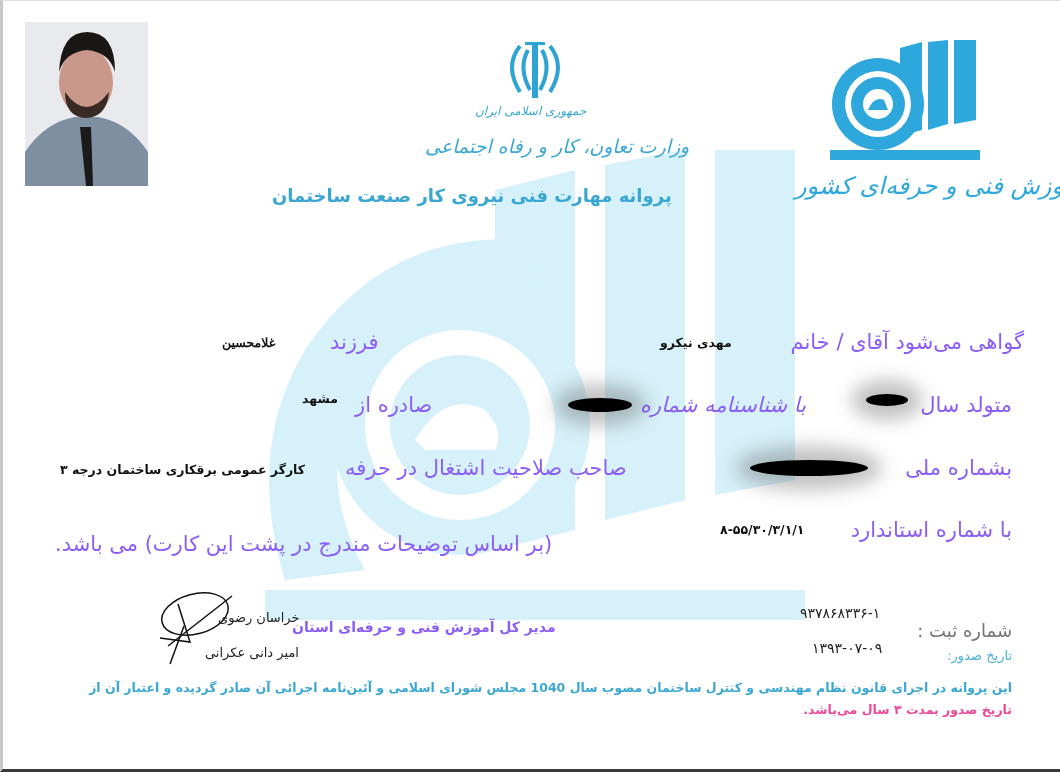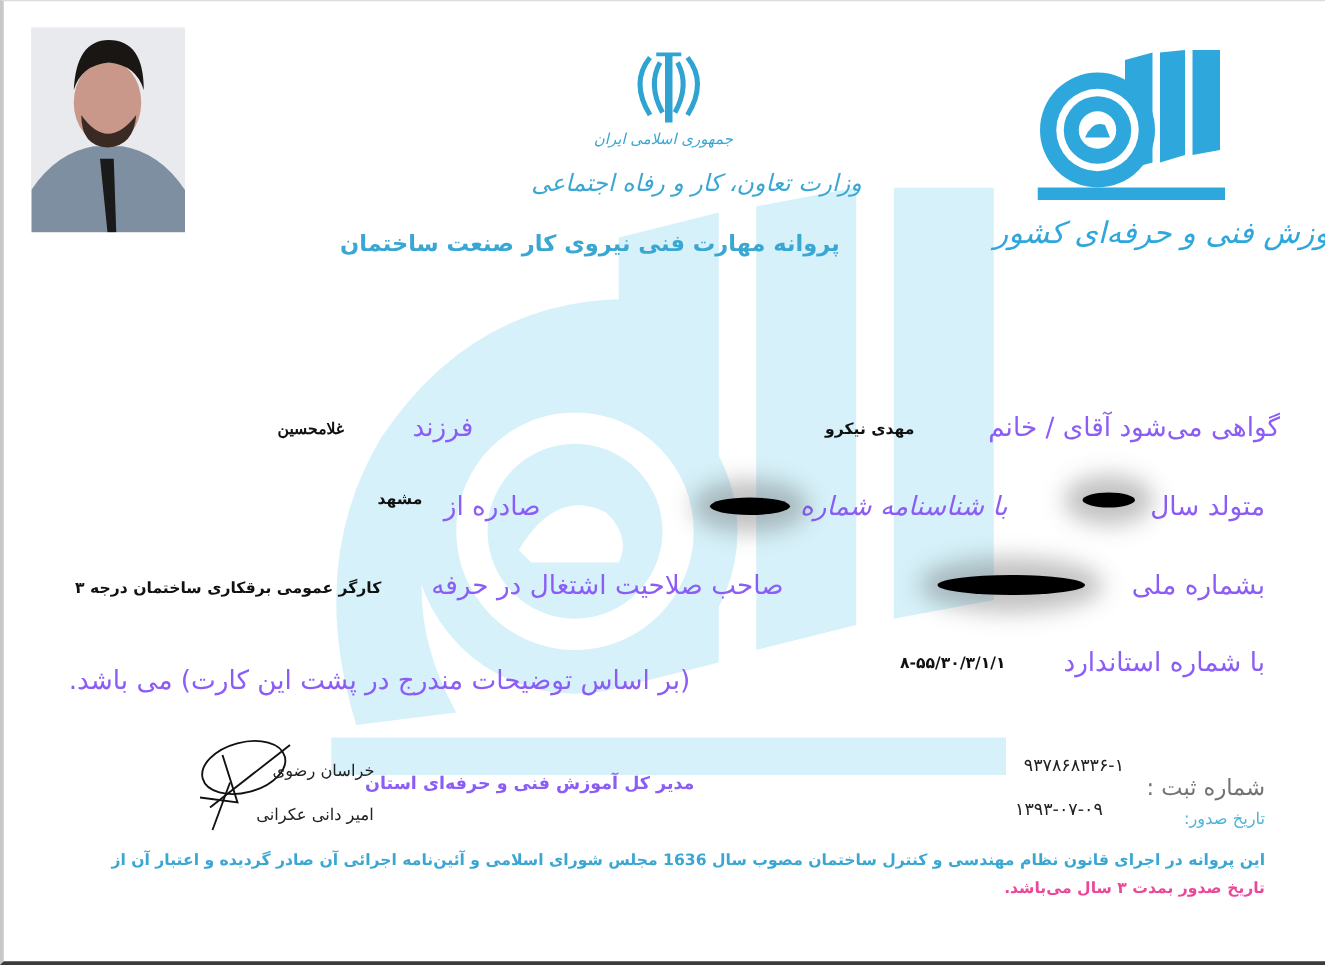--- a/index.html
+++ b/index.html
@@ -114,18 +114,18 @@
     <path d="M18 60 L82 10"></path>
     <path d="M28 18 L40 56 L10 52"></path>
     <path d="M20 78 L34 40"></path>
   </g>
 </svg>
 <div class="abs lbl rtl" style="left:292px;top:619px;font-size:14px;font-weight:bold;">مدیر کل آموزش فنی و حرفه‌ای استان</div>
 <div class="abs rtl" style="left:218px;top:610px;font-size:13px;color:#222;">خراسان رضوی</div>
 <div class="abs rtl" style="left:205px;top:645px;font-size:13px;color:#222;">امیر دانی عکرانی</div>
 
 <div class="abs rtl" style="right:48px;top:620px;font-size:18px;color:#737373;">شماره ثبت :</div>
-<div class="abs" style="left:800px;top:605px;font-size:14px;color:#222;letter-spacing:1px;margin-left:19px;">۹۳۷۸۶۸۳۳۶-۱</div>
+<div class="abs" style="left:800px;top:605px;font-size:14px;color:#222;letter-spacing:1px;">۹۳۷۸۶۸۳۳۶-۱</div>
 <div class="abs rtl" style="right:48px;top:648px;font-size:13px;color:#4ab4d8;">تاریخ صدور:</div>
 <div class="abs" style="left:812px;top:640px;font-size:14px;color:#222;letter-spacing:1px;">۱۳۹۳-۰۷-۰۹</div>
 
-<div class="abs rtl" style="right:48px;top:680px;font-size:12.5px;font-weight:bold;color:#3aa7d3;">این پروانه در اجرای قانون نظام مهندسی و کنترل ساختمان مصوب سال 1636 مجلس شورای اسلامی و آئین‌نامه اجرائی آن صادر گردیده و اعتبار آن از</div>
+<div class="abs rtl" style="right:48px;top:680px;font-size:12.5px;font-weight:bold;color:#3aa7d3;">این پروانه در اجرای قانون نظام مهندسی و کنترل ساختمان مصوب سال 1040 مجلس شورای اسلامی و آئین‌نامه اجرائی آن صادر گردیده و اعتبار آن از</div>
 <div class="abs rtl" style="right:48px;top:702px;font-size:12.5px;font-weight:bold;color:#ec4899;">تاریخ صدور بمدت ۳ سال می‌باشد.</div>
 
 </body></html>

